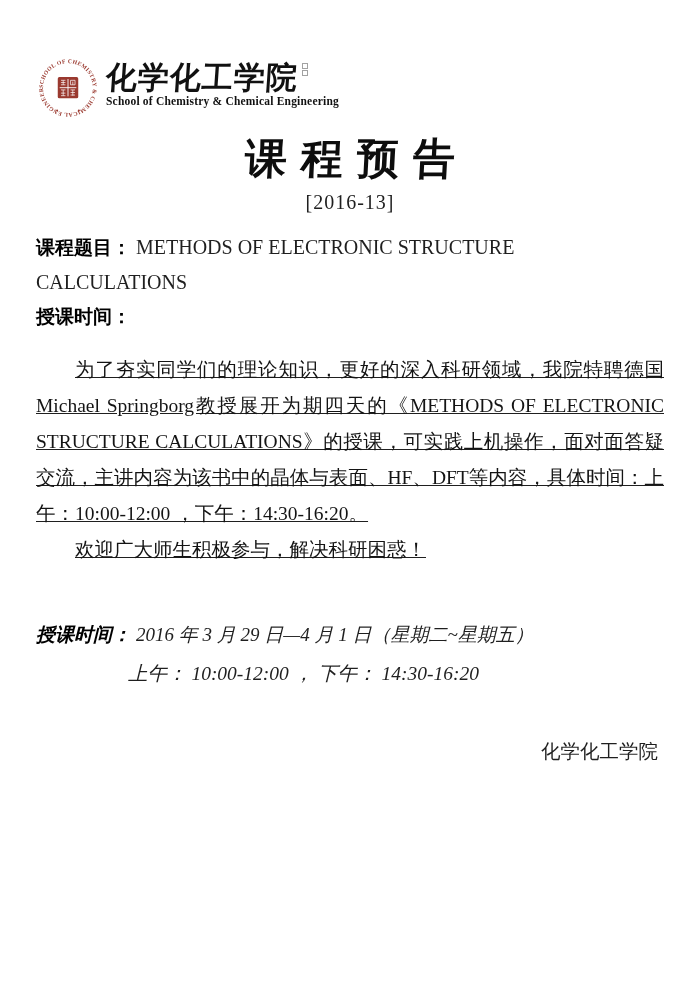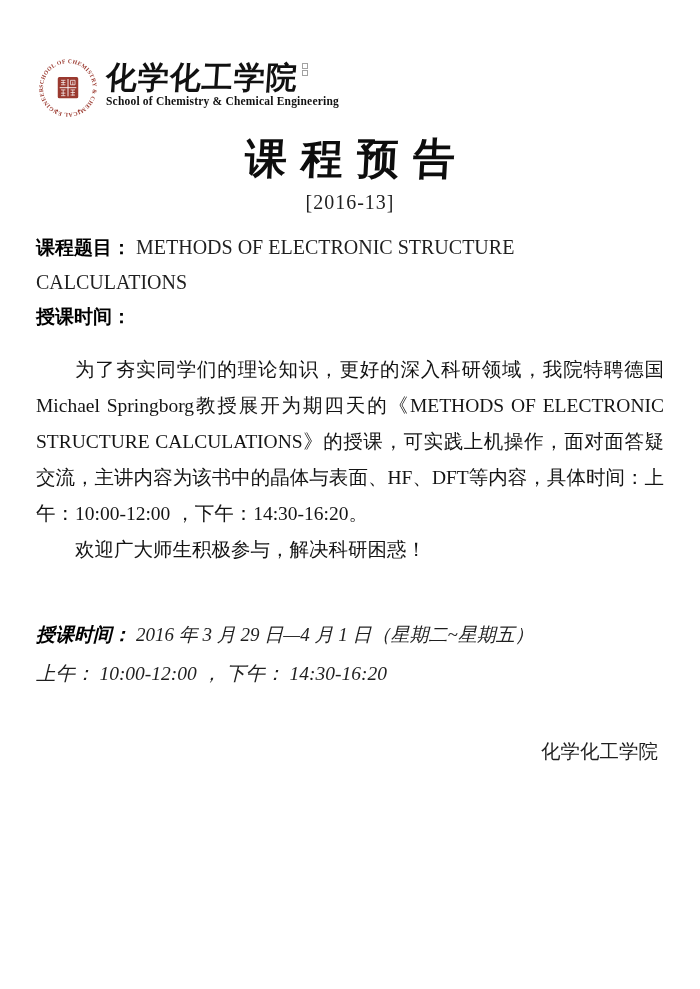--- a/index.html
+++ b/index.html
@@ -81,37 +81,38 @@
   .field-label {
     font-family: "Liberation Sans", sans-serif;
     font-weight: 700;
     font-size: 19px;
     color: #000;
   }
   .field-value-en { font-family: "Liberation Serif", serif; font-size: 20px; }
   .field-value-cn { font-family: "Liberation Serif", serif; font-size: 19px; }
 
   
-  .body-block { margin-top: 18px; }
+  .body-block { margin-top: 18px; text-decoration: underline; }
   .body-para {
     font-family: "Liberation Serif", serif;
     font-size: 19.5px;
     line-height: 36px;
     text-align: justify;
     text-indent: 2em;
     color: #141414;
   }
 
   
   .schedule { margin-top: 46px; font-style: italic; }
   .schedule .field-row { line-height: 40px; }
   .schedule-detail {
     font-family: "Liberation Serif", serif;
     font-size: 19.5px;
     line-height: 38px;
+    margin-left: 92px;
   }
 
   
   .doc-footer {
     margin-top: 40px;
     text-align: right;
     padding-right: 6px;
     font-family: "Liberation Serif", serif;
     font-size: 19.5px;
     line-height: 38px;

